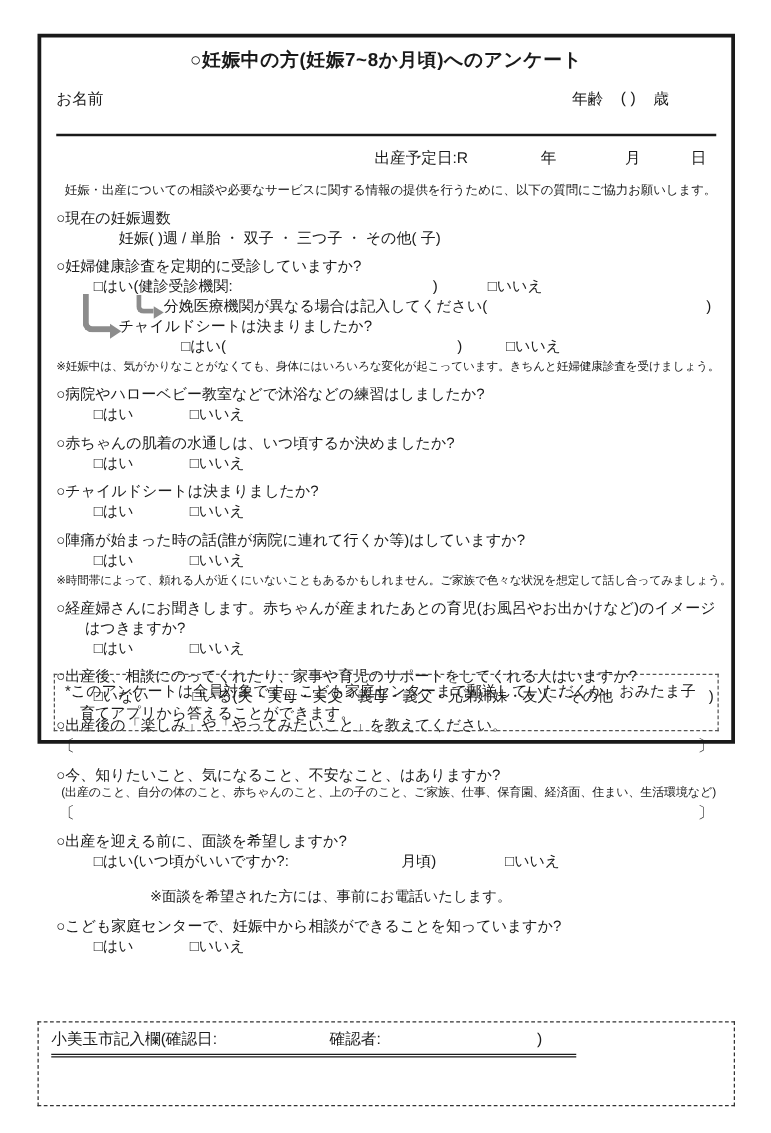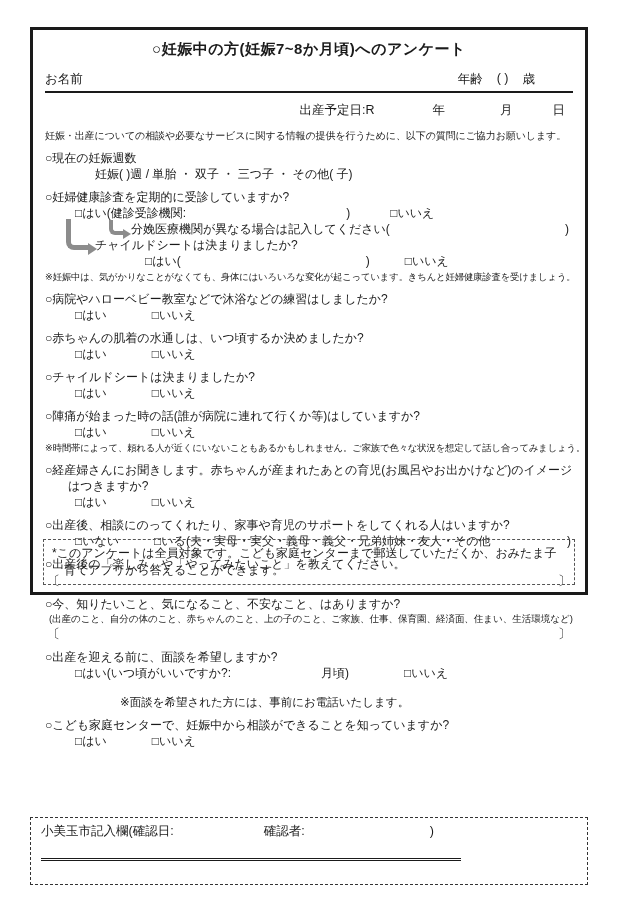--- a/index.html
+++ b/index.html
@@ -6,26 +6,26 @@
   body{
     width:617px;height:906px;background:#ffffff;position:relative;
     font-family:"Liberation Sans","DejaVu Sans",sans-serif;color:#1a1a1a;
     -webkit-font-smoothing:antialiased;
   }
   .main-box{
     position:absolute;left:30px;top:27px;width:558px;height:568px;
     border:3px solid #1a1a1a;box-sizing:border-box;padding:5px 12px 6px 12px;
   }
   .doc-title{text-align:center;font-weight:bold;font-size:15px;line-height:20px;margin-top:4px;letter-spacing:.5px;}
-  .name-row{display:flex;align-items:baseline;border-bottom:2px solid #1a1a1a;padding-bottom:3px;margin-top:12px;font-size:12.5px;}
+  .name-row{display:flex;align-items:baseline;border-bottom:2px solid #1a1a1a;padding-bottom:19px;margin-top:12px;font-size:12.5px;}
   .age-cluster{margin-left:auto;display:flex;margin-right:38px;}
   .age-cluster span{margin-left:14px;}
   .due-row{display:flex;justify-content:flex-end;margin-top:9px;font-size:12.5px;margin-right:8px;}
   .due-row .dsp{display:inline-block;}
-  .intro{font-size:10px;margin-top:10px;white-space:nowrap;letter-spacing:-.1px;}
+  .intro{font-size:10px;margin-top:10px;white-space:nowrap;letter-spacing:-.1px;text-align:right;}
   .q{margin-top:7px;font-size:12px;line-height:16px;}
   .q-title{line-height:16px;}
   .ans{display:flex;align-items:baseline;}
   .in50{margin-left:50px;}  .in60{margin-left:30px;}
   .in75{margin-left:75px;}  .in86{margin-left:86px;}
   .in100{margin-left:100px;}
   .s35{display:inline-block;width:35px;flex:0 0 auto;}
   .s40{display:inline-block;width:40px;flex:0 0 auto;}
   .s45{display:inline-block;width:45px;flex:0 0 auto;}
   .s55{display:inline-block;width:55px;flex:0 0 auto;}
@@ -50,21 +50,21 @@
   .hint{font-size:9.6px;line-height:13px;margin-left:4px;white-space:nowrap;letter-spacing:-.1px;}
   .footer-note{
     position:absolute;left:10px;right:10px;bottom:7px;
     border:1.5px dashed #555;padding:5px 8px;font-size:12px;line-height:17px;
   }
   .hang{padding-left:12px;text-indent:-12px;}
   .office-box{
     position:absolute;left:30px;top:817px;width:558px;height:68px;
     border:1.5px dashed #333;box-sizing:border-box;padding:5px 10px;
   }
-  .office-line{display:flex;align-items:baseline;border-bottom:3px double #1a1a1a;width:420px;font-size:12.5px;padding-bottom:18px;}
+  .office-line{display:flex;align-items:baseline;border-bottom:3px double #1a1a1a;width:420px;font-size:12.5px;padding-bottom:3px;}
 </style>
 </head>
 <body>
 
 <div class="main-box">
 
   <div class="doc-title">○妊娠中の方(妊娠7~8か月頃)へのアンケート</div>
 
   <div class="name-row">
     <span>お名前</span>

